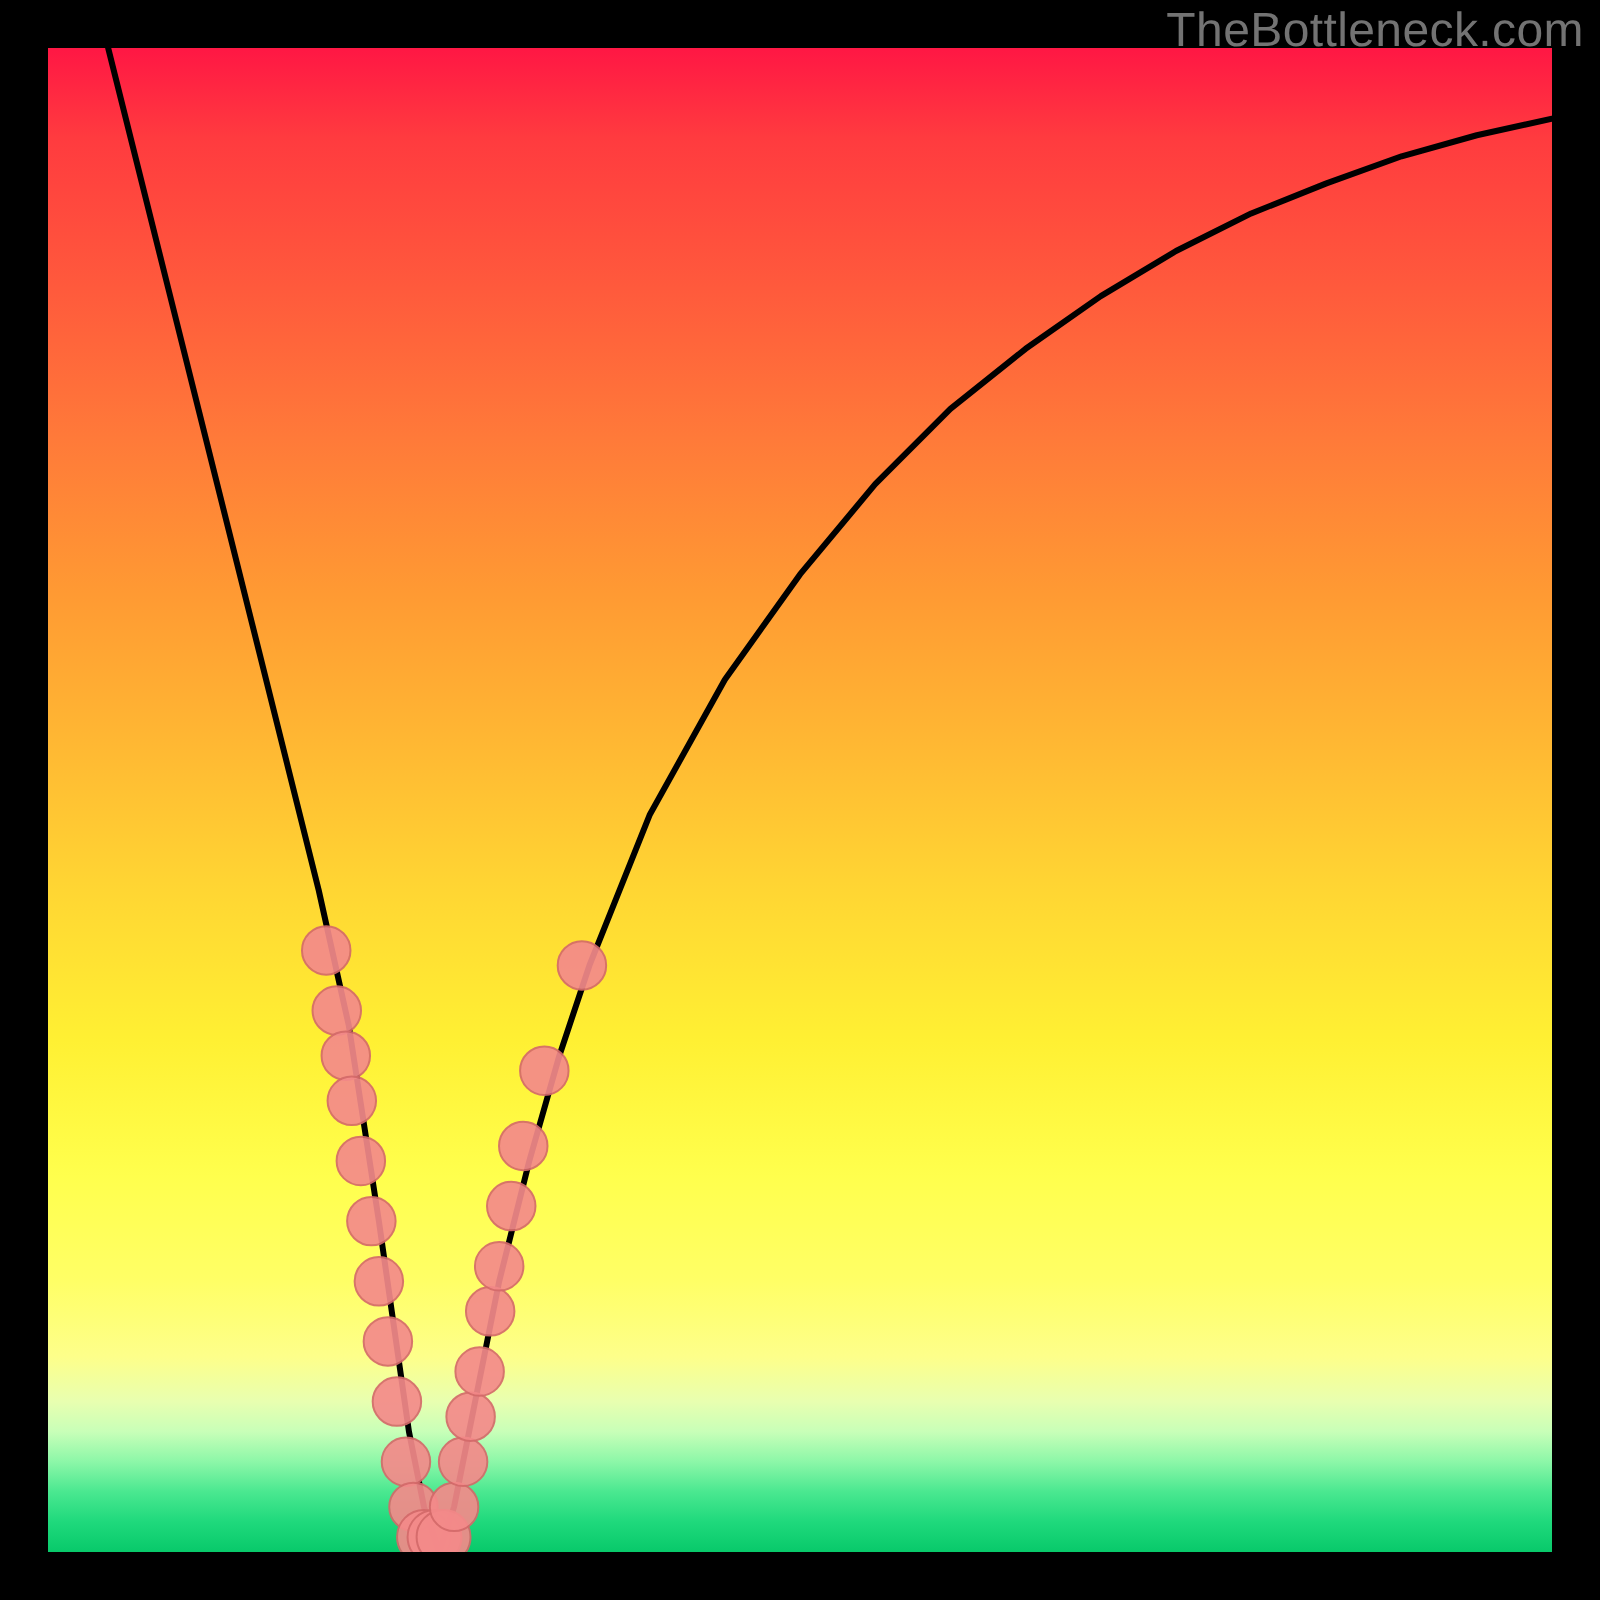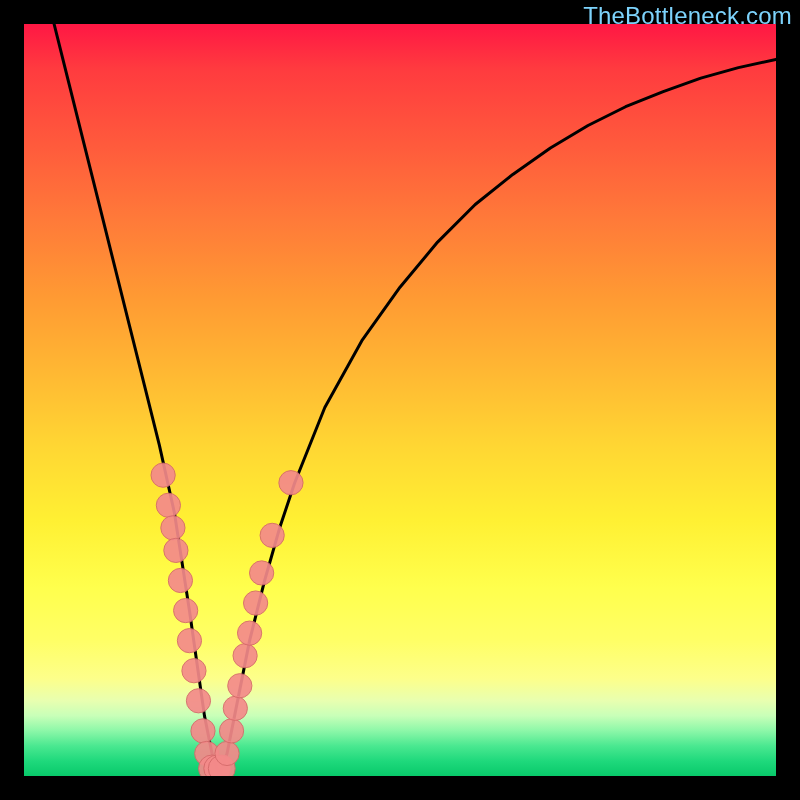--- a/index.html
+++ b/index.html
@@ -48,21 +48,21 @@
       #8cf7a8 94%,
       #4ae890 96%,
       #1fd97c 98%,
       #08c96a 100%
     );
   }
   .watermark {
     position: absolute;
     top: 2px;
     right: 8px;
-    color: #7dd3fc;
+    color: #737373;
     font-size: 24px;
     font-weight: 400;
     letter-spacing: 0.2px;
     user-select: none;
   }
   svg.curve {
     position: absolute;
     inset: 0;
   }
 </style>

